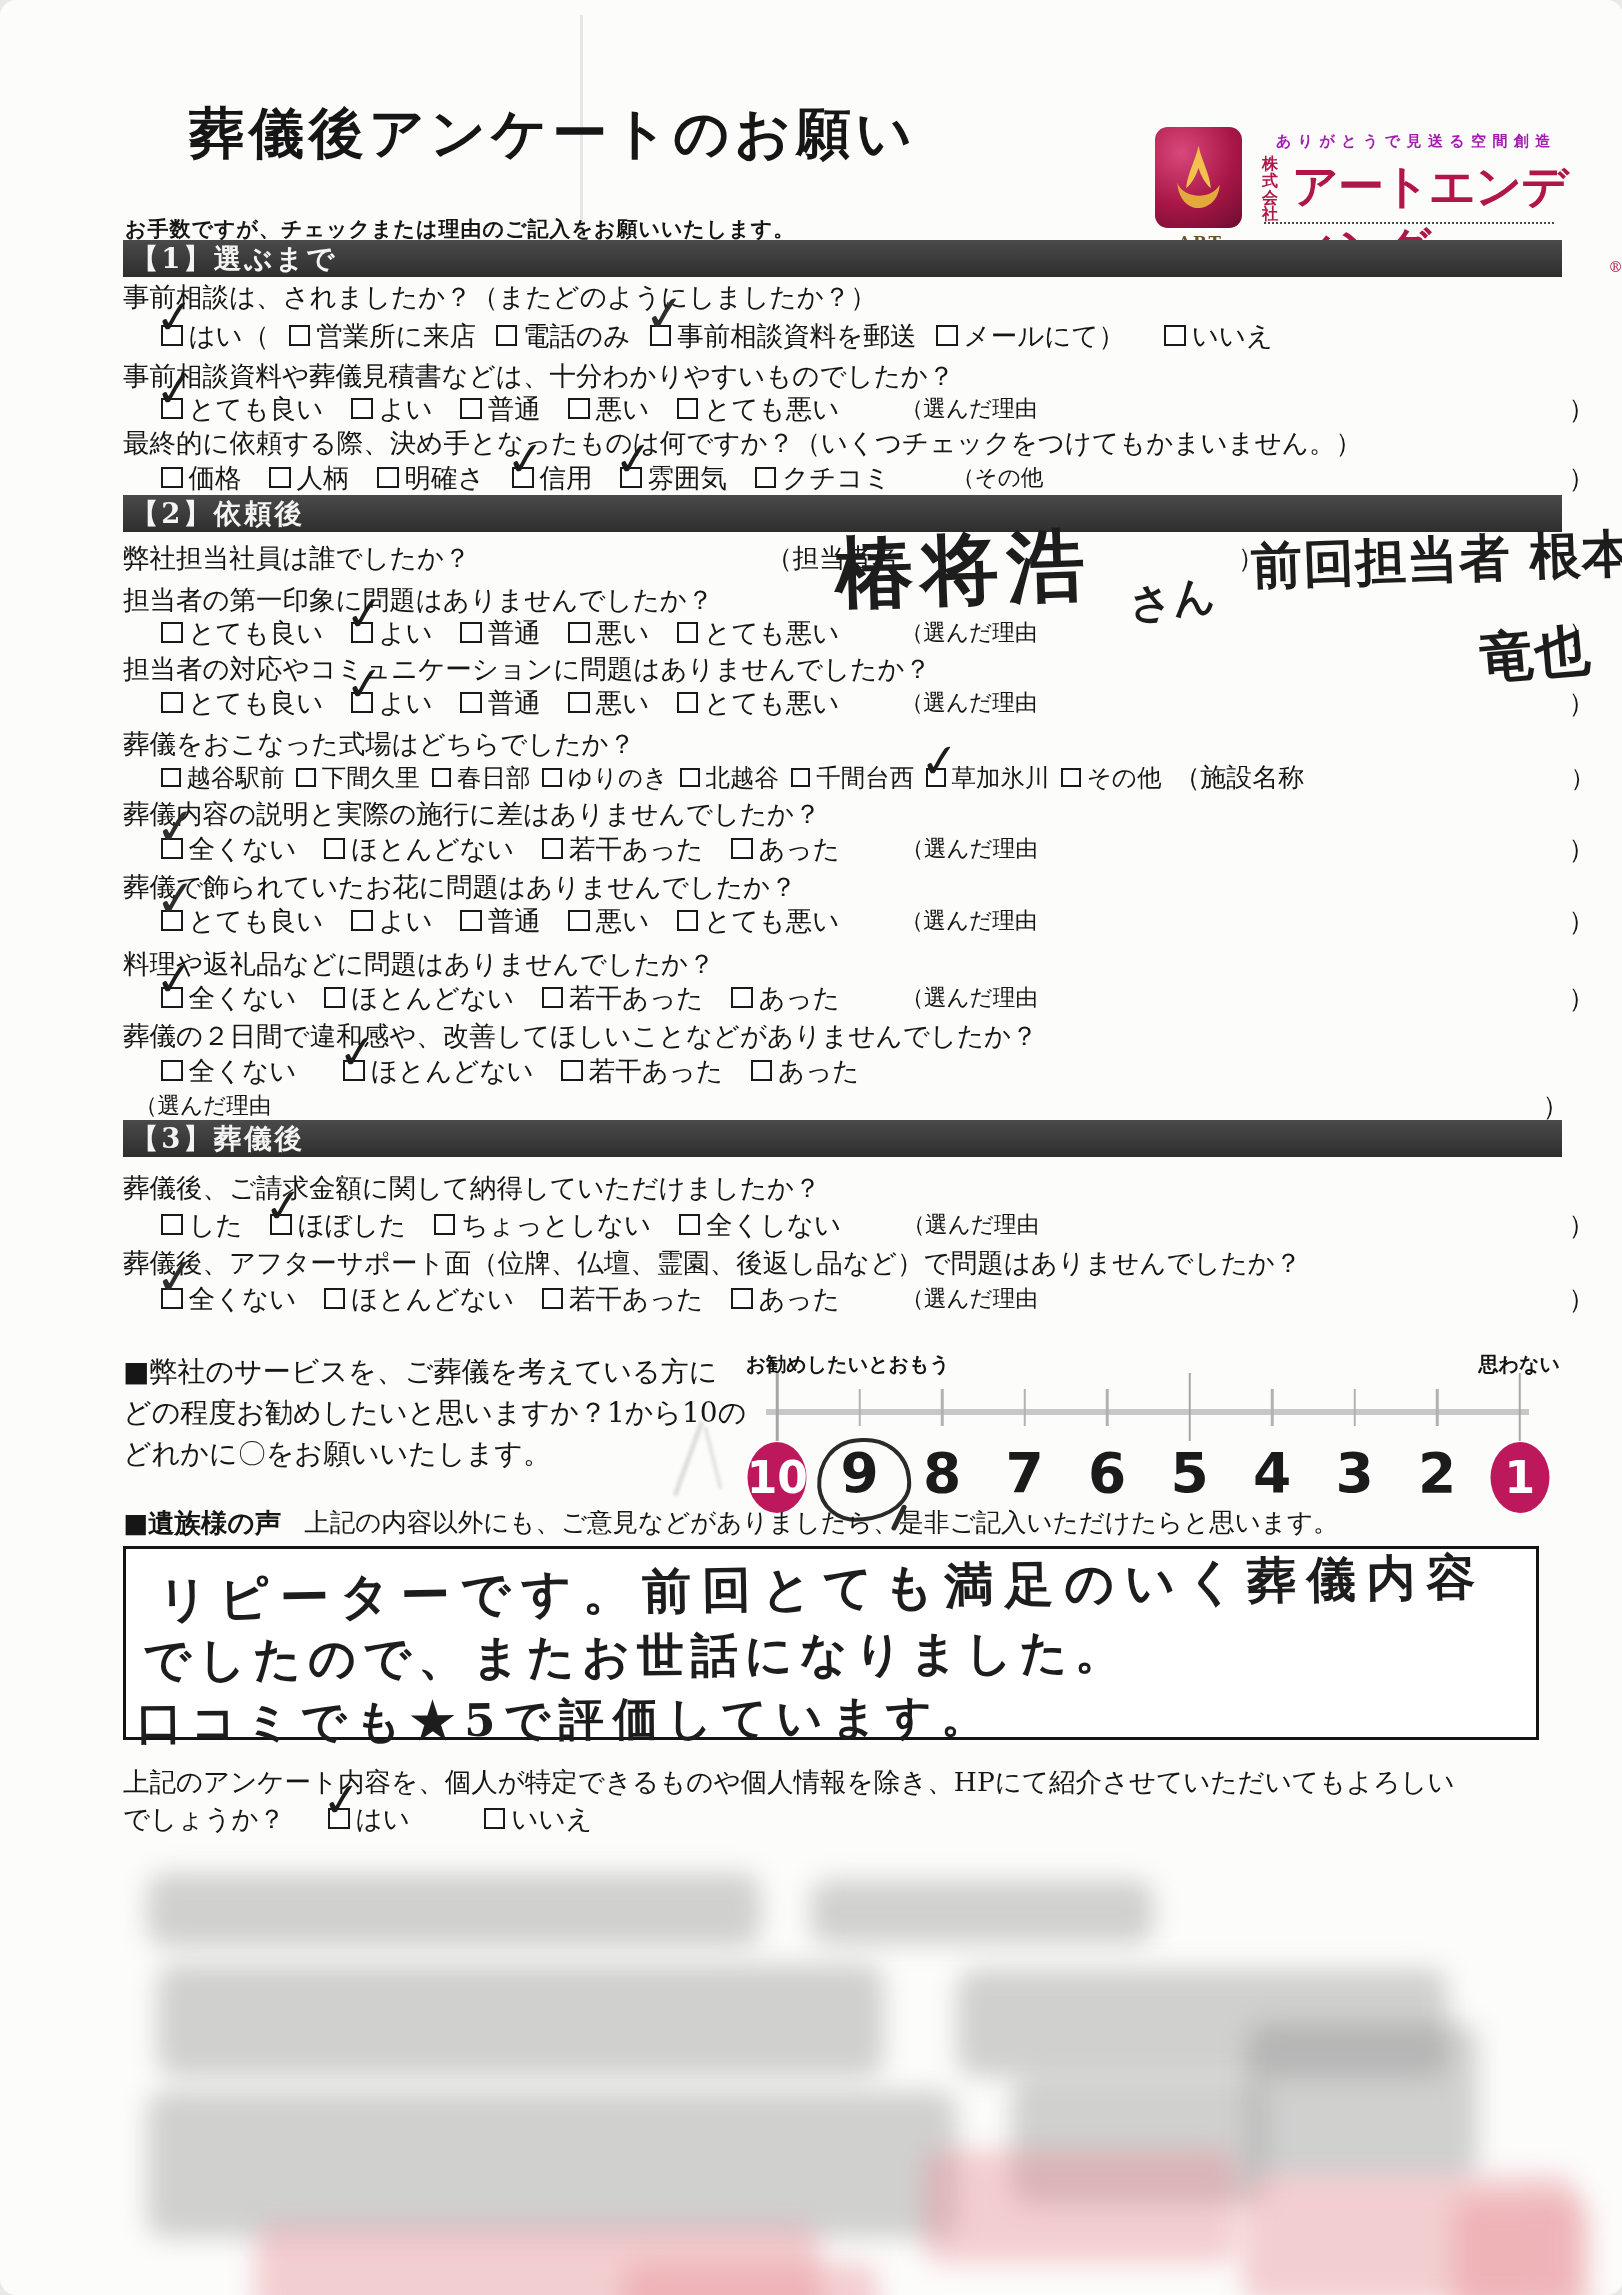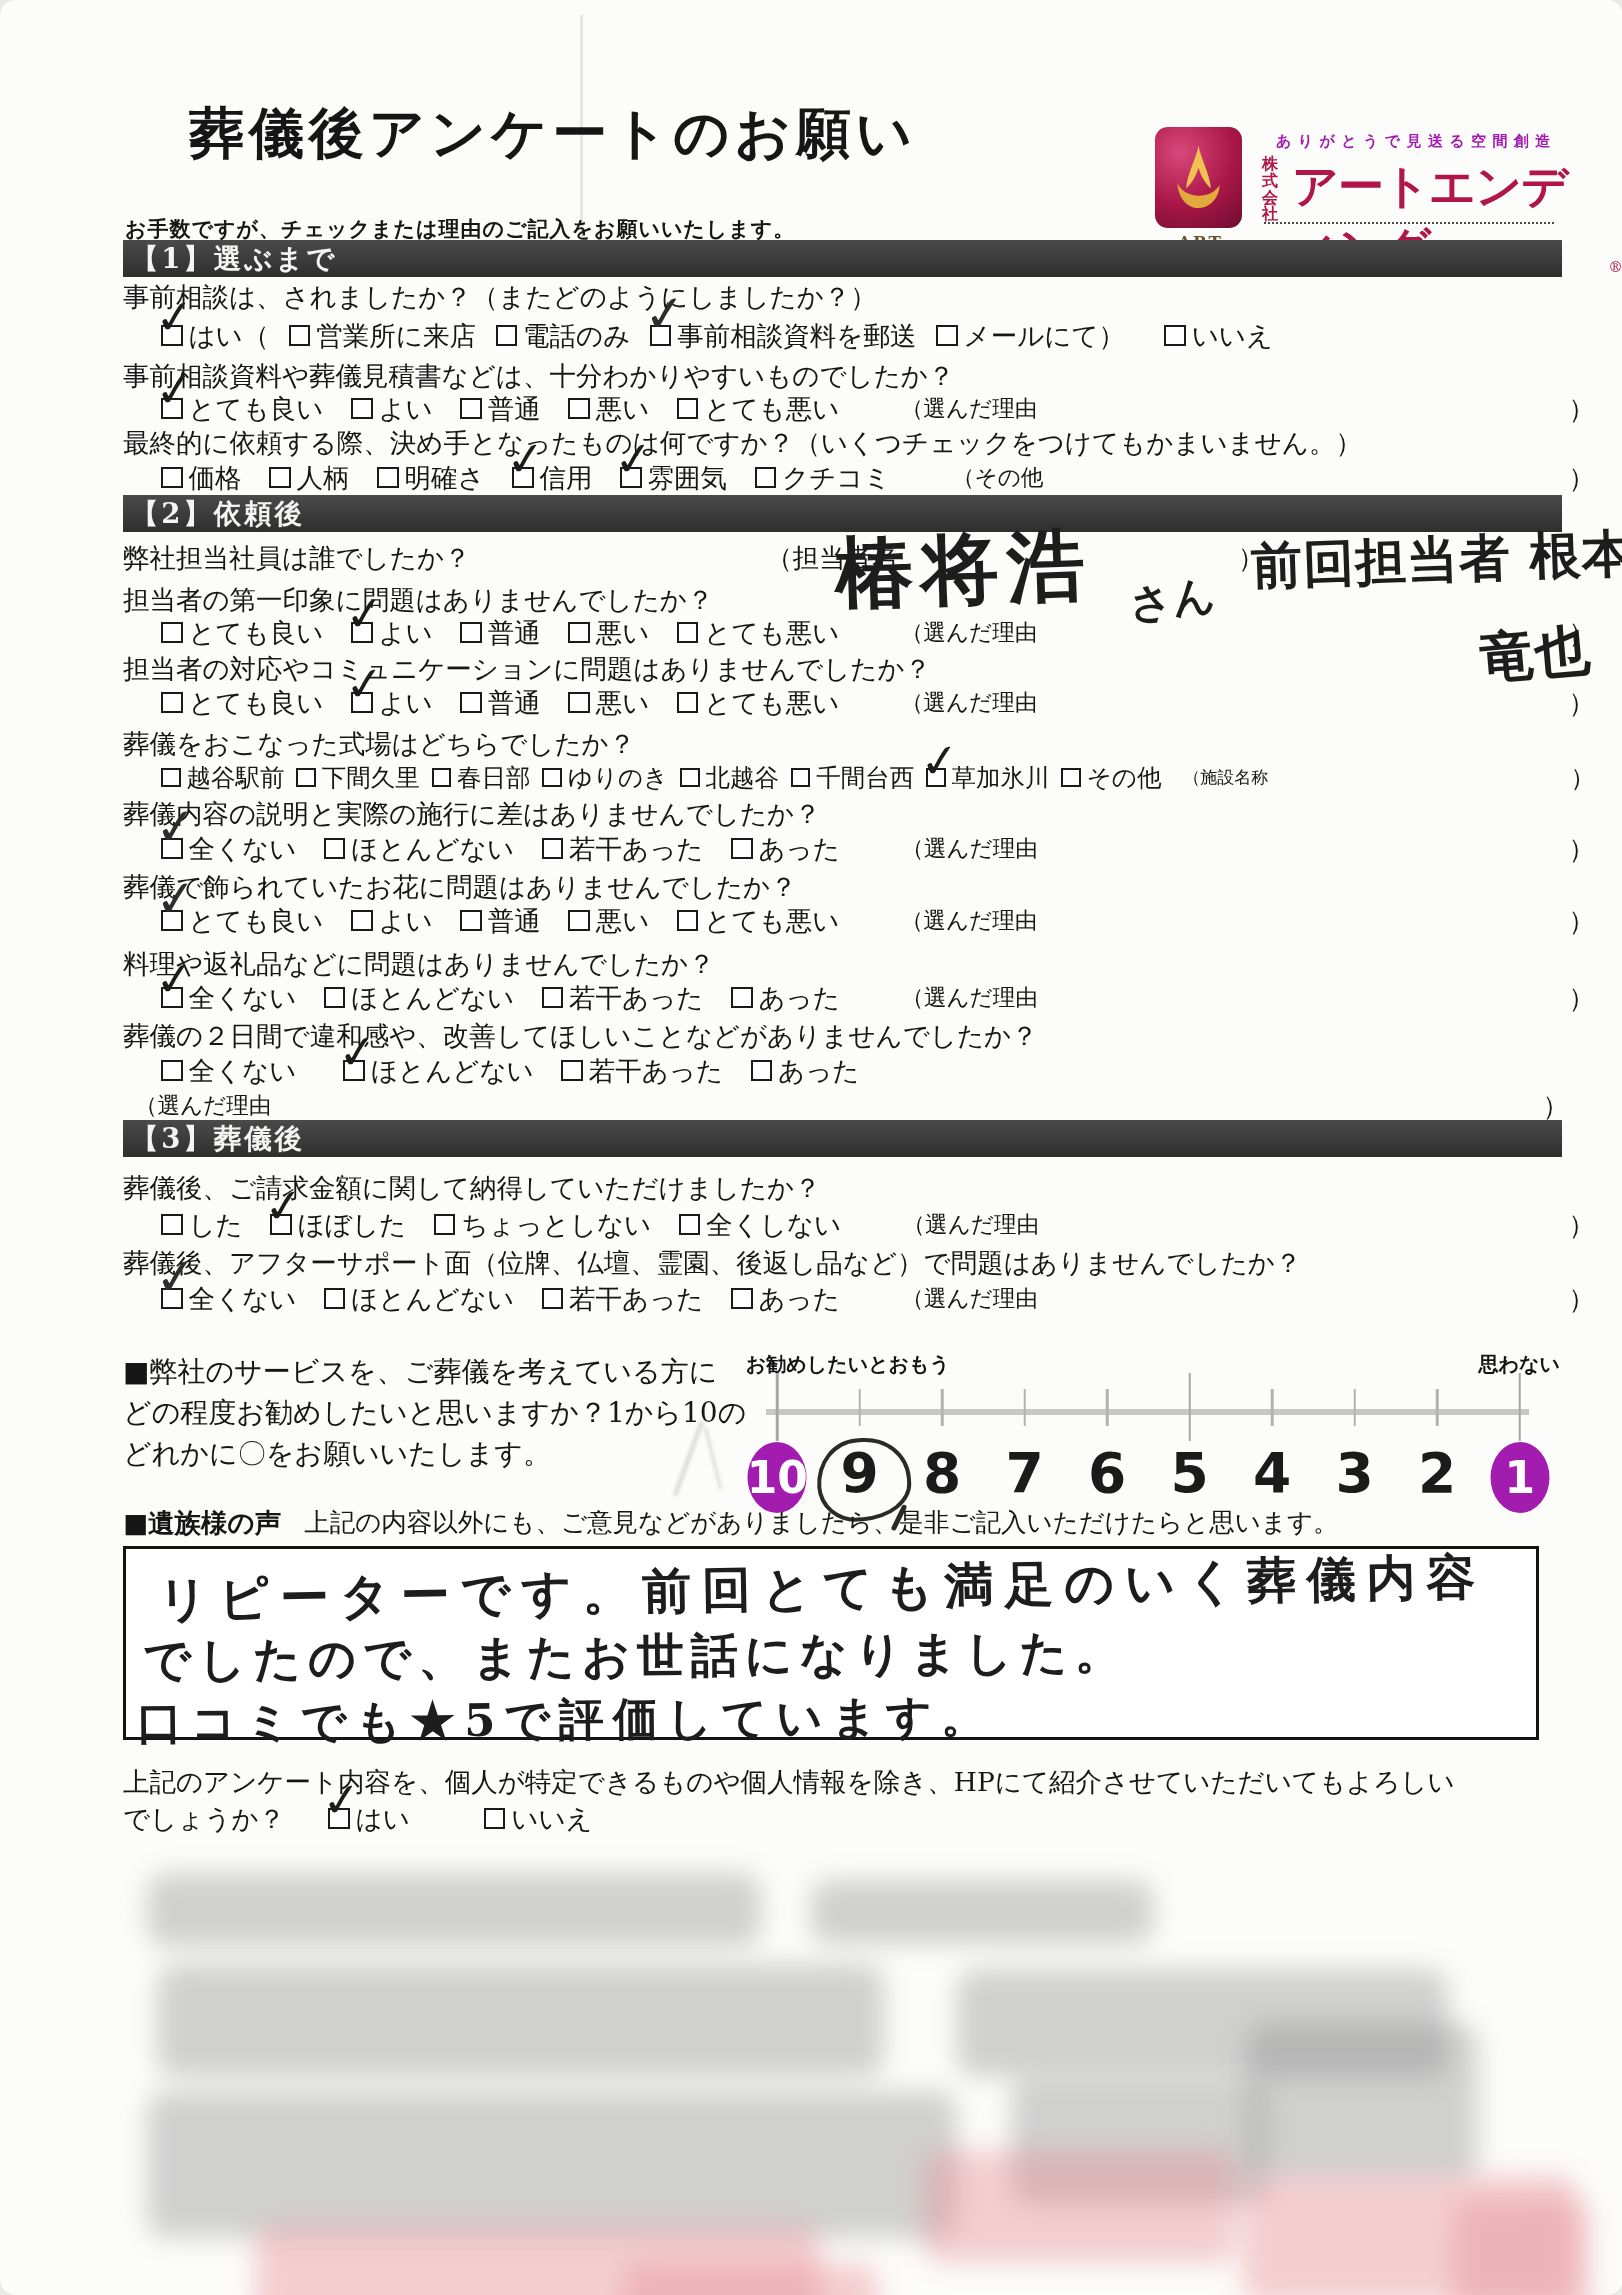--- a/index.html
+++ b/index.html
@@ -49,21 +49,21 @@
   .scale{position:absolute;left:736px;top:1351px;width:825px;height:162px;
          font-family:"DejaVu Sans","Liberation Sans",sans-serif;}
   .s-lab{position:absolute;top:0;font-size:20px;font-weight:700;color:#141414;}
   .s-bar{position:absolute;left:29.5px;right:32px;top:58px;height:6.4px;background:#c7c7c7;}
   .s-row{position:absolute;left:0;right:0;top:22px;display:flex;}
   .s-cell{flex:1;position:relative;height:137px;}
   .tick{position:absolute;left:50%;transform:translateX(-50%);top:15.7px;width:2.5px;height:37px;background:#b2b2b2;}
   .tick.tall{top:0;height:68px;background:#a6a6a6;}
   .s-num{position:absolute;top:73px;left:50%;transform:translateX(-50%);
          font-size:55px;font-weight:800;color:#1b1b1b;line-height:1;}
-  .s-num.filled{width:59px;height:71px;background:#a21caf;color:#fff;border-radius:50%;
+  .s-num.filled{width:59px;height:71px;background:#be185d;color:#fff;border-radius:50%;
          display:flex;align-items:center;justify-content:center;font-size:44px;top:69px;}
   .ring{position:absolute;width:86px;height:75px;border:4.4px solid #2a2a2a;
         border-radius:50% 55% 60% 45% / 62% 58% 48% 50%;left:-23.6px;top:-7.9px;transform:rotate(-4deg);}
   .ring::after{content:"";position:absolute;right:7.9px;bottom:-16.7px;width:4.9px;height:27.5px;
         background:#2a2a2a;transform:rotate(30deg);border-radius:2.9px;}
   
   .cbox{position:absolute;left:123px;top:1546px;width:1416px;height:194px;border:3.9px solid #141414;
         background:#fff;box-sizing:border-box;}
   
   .blur{position:absolute;filter:blur(12.8px);border-radius:19.6px;}
@@ -288,21 +288,21 @@
     </span>
     <span class="opt">
       <span class="cb"></span>
       <span class="mk">✓</span>
       <span>草加氷川</span>
     </span>
     <span class="opt">
       <span class="cb"></span>
       <span>その他</span>
     </span>
-    <span class="rsn" style="margin-left:10px;font-size:17px;">（施設名称</span>
+    <span class="rsn" style="margin-left:1px;font-size:26px;">（施設名称</span>
     <span class="cls">）</span>
   </div>
 
   <div class="line" style="top:796px;">葬儀内容の説明と実際の施行に差はありませんでしたか？</div>
   <div class="line opts" style="top:831px;">
     <span class="opt">
       <span class="cb"></span>
       <span class="mk l">✓</span>
       <span>全くない</span>
     </span>

